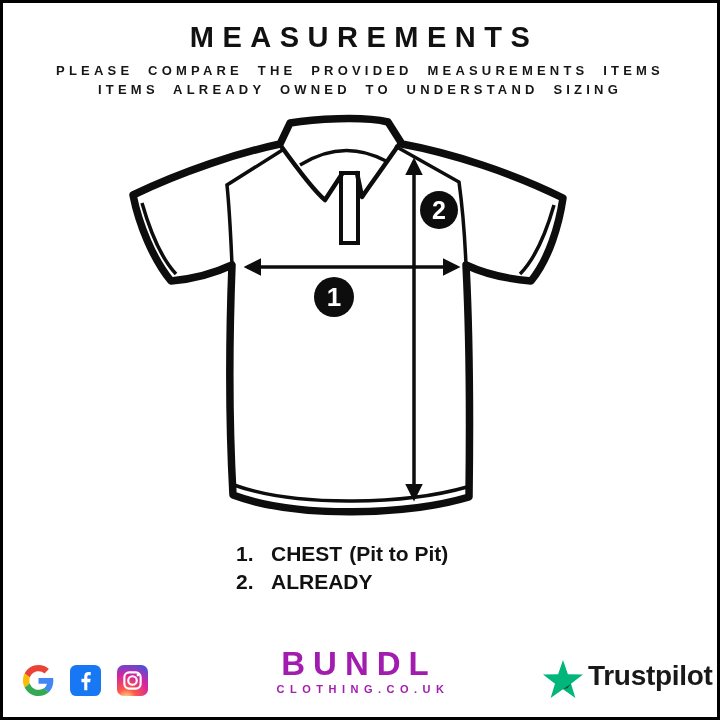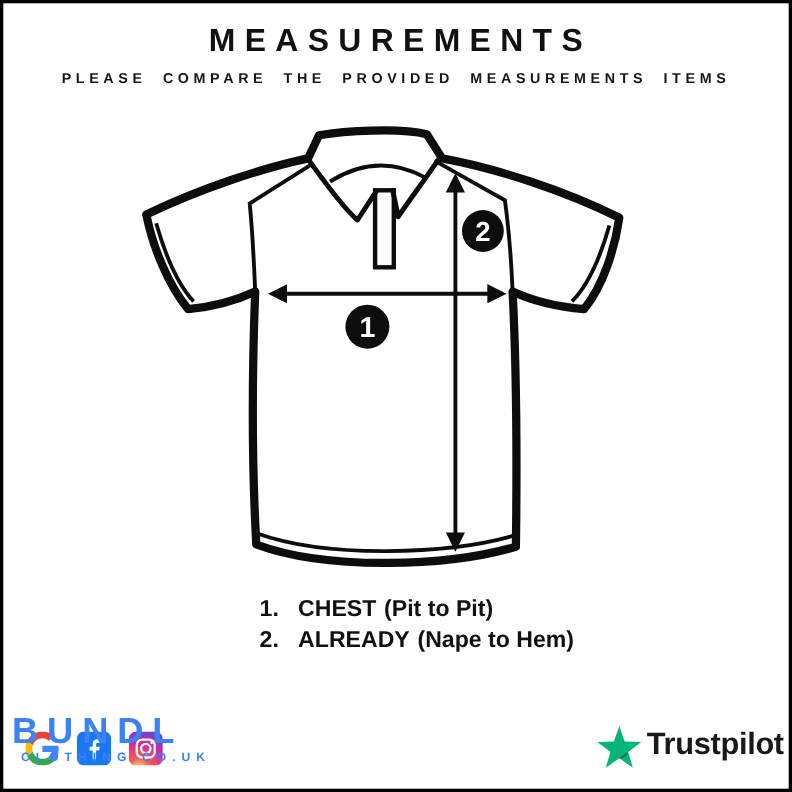--- a/index.html
+++ b/index.html
@@ -27,35 +27,36 @@
   
   .diagram-svg{position:absolute;left:0;top:0;width:720px;height:720px;pointer-events:none;}
   
   .legend{position:absolute;left:233px;top:537px;}
   .legend-row{display:flex;font-size:21px;font-weight:700;line-height:28px;color:#111;}
   .legend-num{width:35px;flex:0 0 35px;}
   .legend-detail{margin-left:7px;}
   
   .social{position:absolute;left:20px;top:662px;display:flex;gap:16px;align-items:center;}
   .social svg{display:block;}
-  .brand{position:absolute;left:0;right:10px;top:644px;text-align:left;color:#3b82f6;}
+  .brand{position:absolute;left:0;right:10px;top:644px;text-align:center;color:#a21caf;}
   .brand-name{font-size:33px;font-weight:800;letter-spacing:8px;padding-left:8px;line-height:33px;}
   .brand-domain{font-size:11px;font-weight:700;letter-spacing:5.5px;padding-left:16px;margin-top:3px;}
   .trustpilot{position:absolute;left:540px;top:657px;display:flex;gap:5px;}
   .trustpilot-label{font-size:28px;font-weight:600;letter-spacing:-0.3px;color:#191919;}
 </style>
 </head>
 <body>
 
 <div class="page">
 
   <div class="header">
     <div class="title">MEASUREMENTS</div>
     <div class="subtitle">
       <div>PLEASE COMPARE THE PROVIDED MEASUREMENTS ITEMS</div>
+      <div>ITEMS ALREADY OWNED TO UNDERSTAND SIZING</div>
     </div>
   </div>
 
   <svg class="diagram-svg" viewBox="0 0 720 720">
     <defs>
       <marker id="ah" viewBox="0 0 10 10" refX="8" refY="5" markerWidth="5" markerHeight="5" orient="auto-start-reverse">
         <path d="M0 0 L10 5 L0 10 z" fill="#0d0d0d"></path>
       </marker>
     </defs>
 
@@ -111,21 +112,20 @@
 
   <div class="legend">
     <div class="legend-row">
       <span class="legend-num">1.</span>
       <span class="legend-label">CHEST</span>
       <span class="legend-detail">(Pit to Pit)</span>
     </div>
     <div class="legend-row">
       <span class="legend-num">2.</span>
       <span class="legend-label">ALREADY</span>
-      <span class="legend-detail">(Nape to Hem)</span>
     </div>
   </div>
 
   <div class="social">
 
     <svg width="31" height="31" viewBox="0 0 48 48">
       <path fill="#EA4335" d="M24 9.5c3.54 0 6.71 1.22 9.21 3.6l6.85-6.85C35.9 2.38 30.47 0 24 0 14.62 0 6.51 5.38 2.56 13.22l7.98 6.19C12.43 13.72 17.74 9.5 24 9.5z"></path>
       <path fill="#4285F4" d="M46.98 24.55c0-1.57-.15-3.09-.38-4.55H24v9.02h12.94c-.58 2.96-2.26 5.48-4.78 7.18l7.73 6c4.51-4.18 7.09-10.36 7.09-17.65z"></path>
       <path fill="#FBBC05" d="M10.53 28.59c-.48-1.45-.76-2.99-.76-4.59s.27-3.14.76-4.59l-7.98-6.19C.92 16.46 0 20.12 0 24c0 3.88.92 7.54 2.56 10.78l7.97-6.19z"></path>
       <path fill="#34A853" d="M24 48c6.48 0 11.93-2.13 15.89-5.81l-7.73-6c-2.15 1.45-4.92 2.3-8.16 2.3-6.26 0-11.57-4.22-13.47-9.91l-7.98 6.19C6.51 42.62 14.62 48 24 48z"></path>

